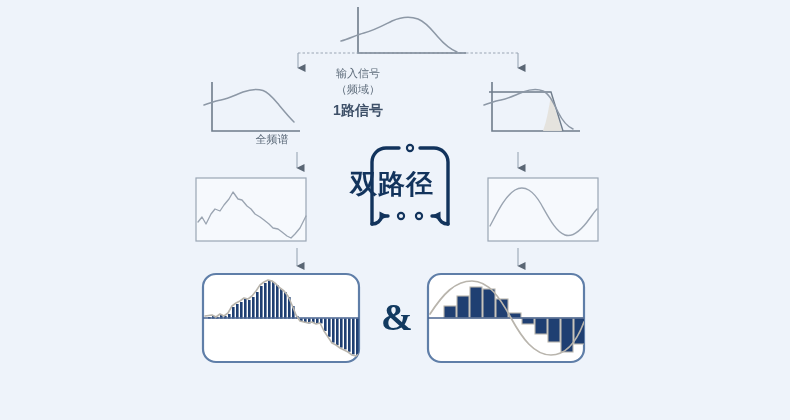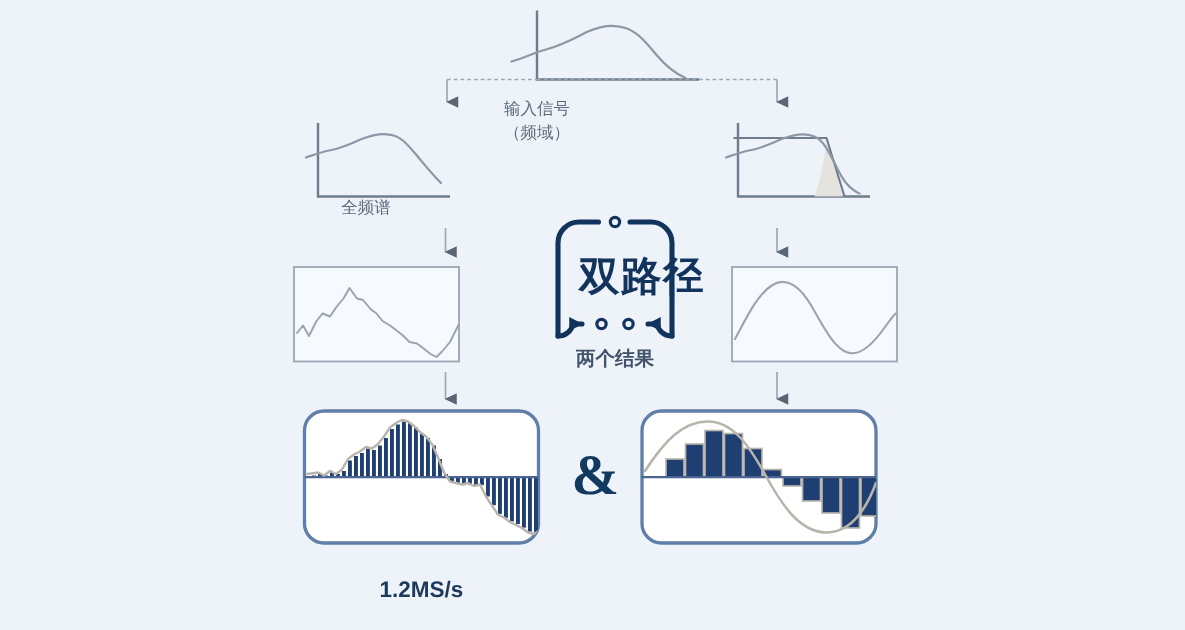--- a/index.html
+++ b/index.html
@@ -24,21 +24,21 @@
   .lbl.rate{font-size:15px;color:#1d3a5c;font-weight:bold;}
   .lbl.result{font-size:13px;color:#41536b;font-weight:bold;}
 
   .badge-text{
     position:absolute;
     color:#12335c;
     font-size:27px;
     font-weight:bold;
     letter-spacing:1px;
     white-space:nowrap;
-    text-align:right;
+    text-align:left;
     font-family:Liberation Serif, serif;
   }
   .amp{
     position:absolute;
     color:#123a60;
     font-size:38px;
     font-weight:bold;
     font-family:"Liberation Serif","DejaVu Serif",serif;
   }
 </style>
@@ -206,23 +206,22 @@
         <path d="M428,318 L584,318" stroke="#4a6590" stroke-width="1.5"></path>
 
         <path d="M430,314 C443,294 455,281 472,281 C489,281 500,298 511,318
                  C522,338 534,355 551,355 C568,355 578,338 584,322" fill="none" stroke="#b9b5ad" stroke-width="1.7" stroke-linecap="round"></path>
       </g>
     </g>
   </svg>
 
   <div class="lbl small" style="left:318px;top:66px;width:80px;">输入信号</div>
   <div class="lbl small" style="left:318px;top:82px;width:80px;text-align:center;">（频域）</div>
-
-  <div class="lbl small" style="left:204px;top:132px;width:80px;">全频谱</div>
+  <div class="lbl mid" style="left:318px;top:102px;width:80px;">1路信号</div>
+
+  <div class="lbl small" style="left:232px;top:132px;width:80px;">全频谱</div>
 
   <div class="badge-text" style="left:350px;top:166px;width:120px;">双路径</div>
-  <div class="lbl result" style="left:360px;top:230px;width:100px;">两个结果</div>
 
   <div class="amp" style="left:381px;top:295px;">&amp;</div>
 
-  <div class="lbl rate" style="left:221px;top:385px;width:120px;">1.2MS/s</div>
 
 </div>
 
 </body></html>

